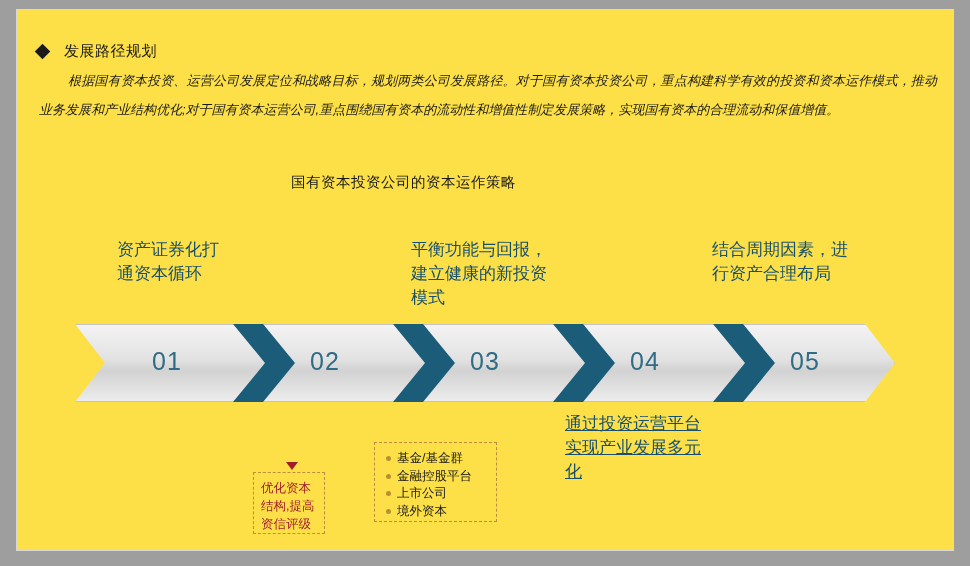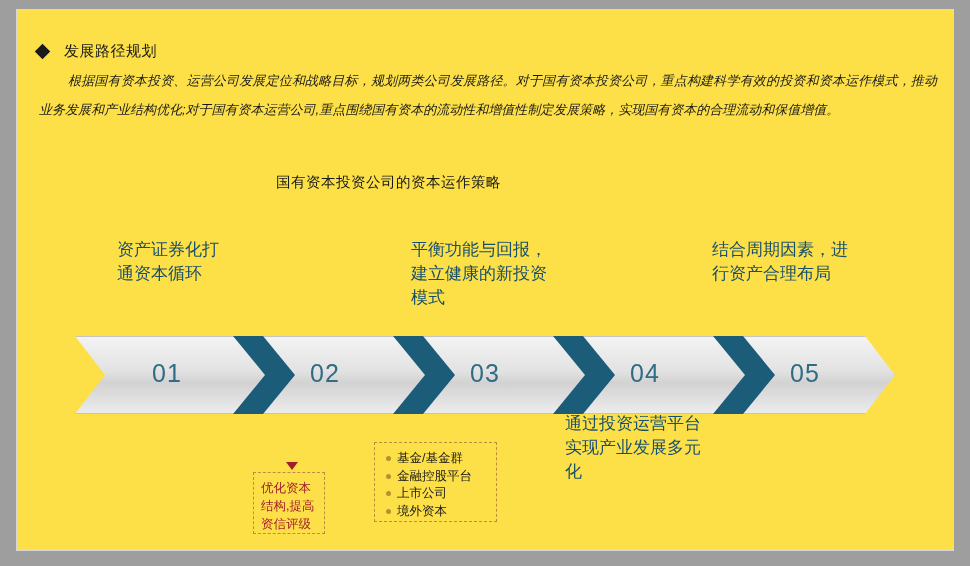--- a/index.html
+++ b/index.html
@@ -58,28 +58,29 @@
   }
 
   .chart-title {
     position: absolute;
     left: 0;
     top: 163px;
     width: 743px;
     text-align: center;
     font-size: 14.5px;
     color: #1a1a1a;
+    padding-left: 15px;
   }
   .chart-title span { letter-spacing: 0.5px; }
 
   
   .band {
     position: absolute;
     left: 58px;
-    top: 326px;
+    top: 314px;
     width: 820px;
     height: 78px;
   }
   .band-body {
     position: absolute;
     left: 0; top: 0;
     width: 820px; height: 78px;
     background: linear-gradient(to bottom, #f4f4f4 0%, #e2e2e2 45%, #d2d2d2 60%, #ededed 100%);
     clip-path: polygon(0 0, 790px 0, 820px 39px, 790px 78px, 0 78px, 30px 39px);
     border: 0;
@@ -111,21 +112,21 @@
   }
 
   
   .callout {
     position: absolute;
     font-size: 17px;
     line-height: 24px;
     color: #184f6b;
   }
   .callout.top { color: #184f6b; }
-  .callout.bottom { color: #184f6b; }
+  .callout.bottom { color: #184f6b; text-decoration: underline; }
 
   .co-red {
     position: absolute;
     font-size: 14px;
     line-height: 24px;
     color: #a11d2b;
   }
   .co-red .dark { color: #184f6b; }
   .co-red .arrow {
     color: #a11d2b;

